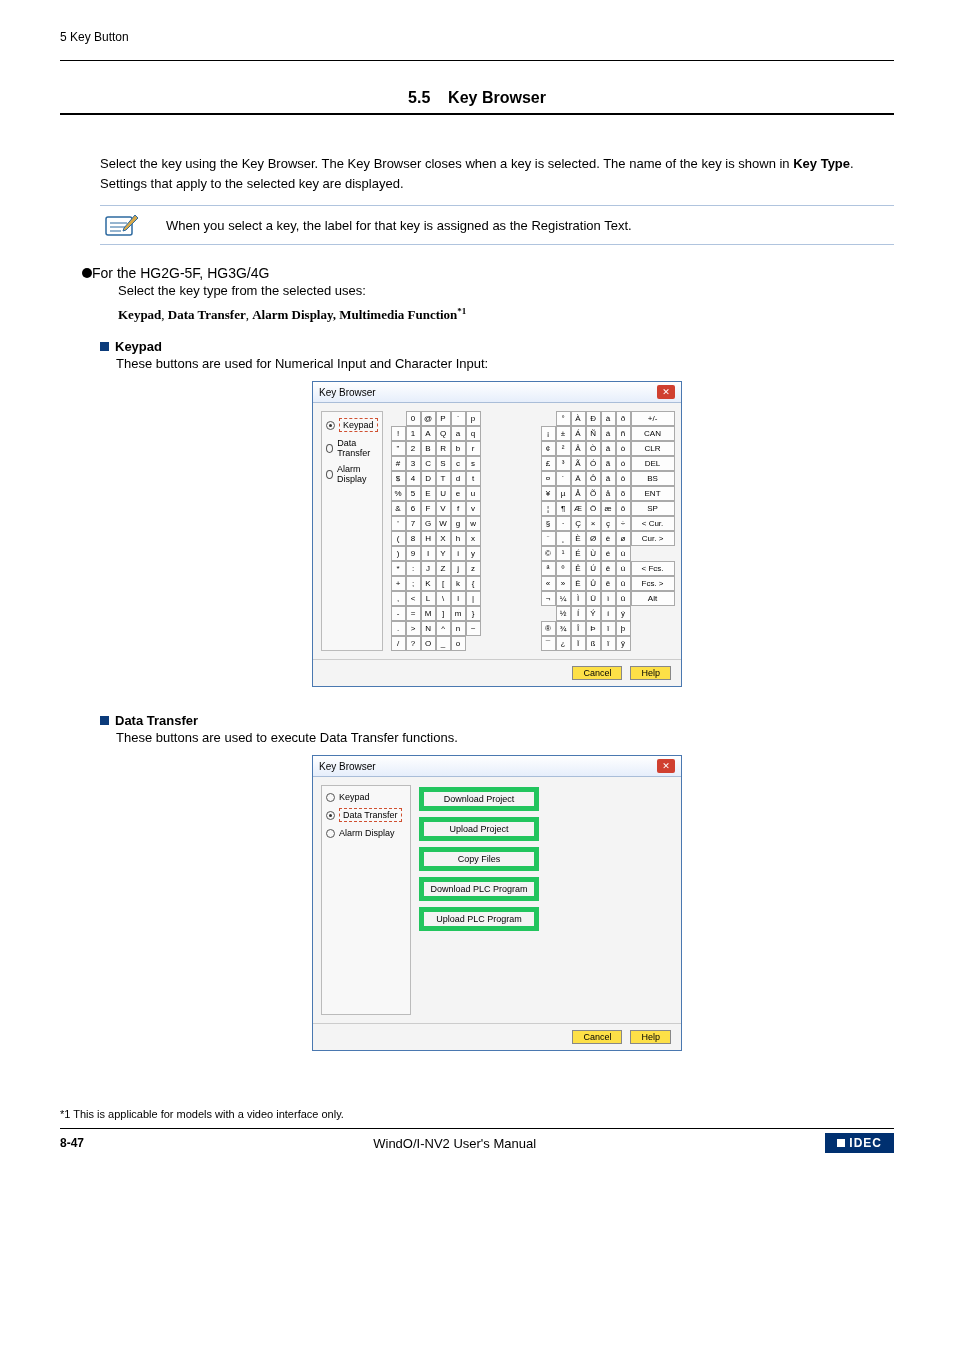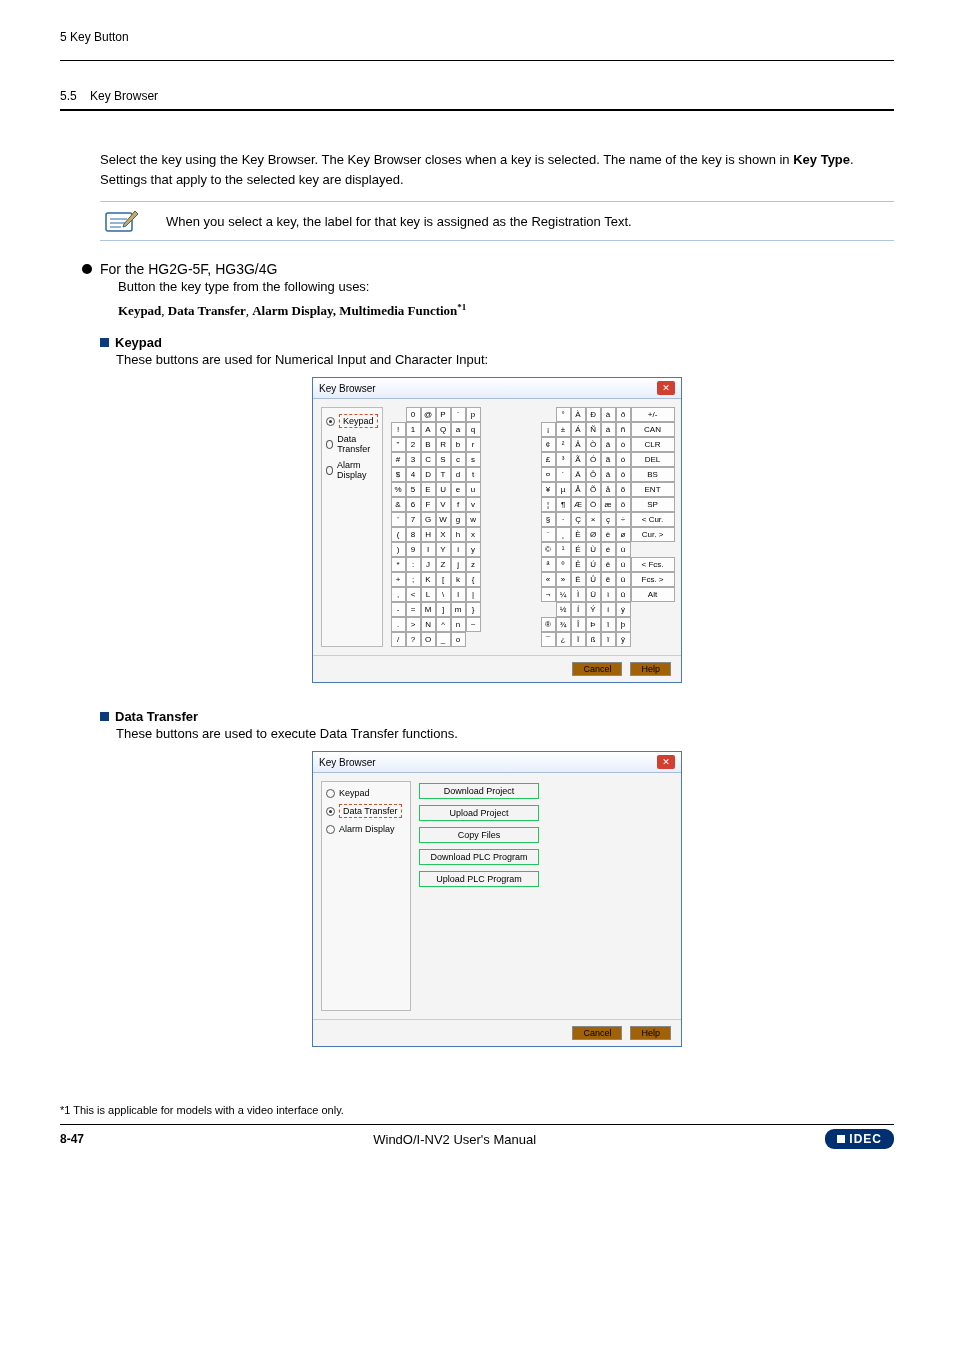--- a/index.html
+++ b/index.html
@@ -14,40 +14,41 @@
   .page {
     padding: 30px 60px 20px 60px;
   }
   .header-line {
     font-size: 12px;
     padding-bottom: 16px;
     border-bottom: 1px solid #000;
     margin-bottom: 28px;
   }
   .section-heading {
-    font-size: 12px;
-    font-weight: normal;
+    font-size: 16px;
+    font-weight: bold;
     border-bottom: 2px solid #000;
     padding-bottom: 6px;
     margin-bottom: 14px;
+    text-align: center;
   }
   .body-block { margin-left: 40px; }
   .para { font-size: 13px; line-height: 1.5; margin-bottom: 12px; margin-top: 39px; }
   .note-row {
     display: flex; align-items: center; gap: 26px;
     border-top: 1px solid #b0c4de;
     border-bottom: 1px solid #b0c4de;
     padding: 6px 4px; margin-bottom: 20px;
   }
   .note-icon {
     width: 36px; height: 26px;
     display: flex; align-items: center; justify-content: center;
   }
   .note-text { font-size: 13px; }
-  .bullet-line { display:flex; align-items:center; gap:8px; font-size:14px; margin-bottom:2px; }
+  .bullet-line { display:flex; align-items:center; font-size:14px; margin-bottom:2px; }
   .bullet-circle { width:10px;height:10px;background:#000;border-radius:50%;display:inline-block; }
   .sub-indent { margin-left: 18px; font-size:13px; margin-bottom:8px; }
   .bold-line { font-weight: bold; font-size:13px; margin-left:18px; margin-bottom:16px;font-family:Liberation Serif, serif; }
   sup { font-size:9px; }
   .square-heading { display:flex; align-items:center; gap:6px; font-size:13px; font-weight:bold; color:#000; margin-bottom:2px; }
   .blue-square { width:9px;height:9px;background:#0b3b7a;display:inline-block; }
   .square-indent { margin-left:16px; font-size:13px; margin-bottom:10px; }
 
   
   .dialog {
@@ -95,37 +96,37 @@
   .kb-side {
     grid-column: 17; width:44px;height:15px;border:1px solid #aaa;background:#fdfdfd;
     font-size:8px;display:flex;align-items:center;justify-content:center;
   }
   .kb-side.blank{border:none;background:transparent;}
 
   .dialog-foot {
     display:flex; justify-content:flex-end; gap:8px;
     padding:6px 10px; border-top:1px solid #ccc;
   }
-  .dbtn { border:1px solid #888;background:#a16207;padding:1px 10px;font-size:9px; }
+  .dbtn { border:1px solid #888;background:#fde047;padding:1px 10px;font-size:9px; }
 
   .dt-buttons { display:flex;flex-direction:column;gap:6px;padding:2px 0 0 0;}
-  .dt-btn { border:1px solid #22c55e;background:#f4f4f4;font-size:9px;padding:2px 6px;width:120px;text-align:center;}
+  .dt-btn { border:5px solid #22c55e;background:#f4f4f4;font-size:9px;padding:2px 6px;width:120px;text-align:center;}
   .dt-fill { flex:1; height:230px; }
 
   .footnote { font-size:11px; margin-top:57px; margin-left:0; }
   .footer-bar {
     display:flex; align-items:center; justify-content:space-between;
     border-top:1px solid #000; margin-top:8px; padding-top:4px;
     font-size:12px;
   }
   .footer-center { flex:1; text-align:center; font-size:13px; }
   .idec-badge {
     background:#003070;color:#fff;font-weight:bold;
     padding:3px 12px;font-size:12px;letter-spacing:1px;
-    display:flex;align-items:center;gap:4px;border-radius:9px;
+    display:flex;align-items:center;gap:4px;
   }
   .idec-sq{width:8px;height:8px;background:#fff;display:inline-block;}
 </style>
 </head>
 <body>
 
 <div class="page">
   <div class="header-line">5 Key Button</div>
 
   <div class="section-heading">
@@ -149,21 +150,21 @@
           <polygon points="30,2 33,5 21,17 18,18 19,15" fill="#d6a84a" stroke="#2d6aa0"></polygon>
         </svg>
       </div>
       <div class="note-text">When you select a key, the label for that key is assigned as the Registration Text.</div>
     </div>
 
     <div class="bullet-line" style="margin-left:-18px;">
       <span class="bullet-circle"></span>
       <span>For the HG2G-5F, HG3G/4G</span>
     </div>
-    <div class="sub-indent">Button the key type from the following uses:</div>
+    <div class="sub-indent">Select the key type from the selected uses:</div>
 
     <div class="bold-line">
       <span>Keypad</span><span style="font-weight:normal">, </span><span>Data Transfer</span><span style="font-weight:normal">, </span><span>Alarm Display, Multimedia Function</span><sup>*1</sup>
     </div>
 
     <div class="square-heading">
       <span class="blue-square"></span>
       <span>Keypad</span>
     </div>
     <div class="square-indent">These buttons are used for Numerical Input and Character Input:</div>

